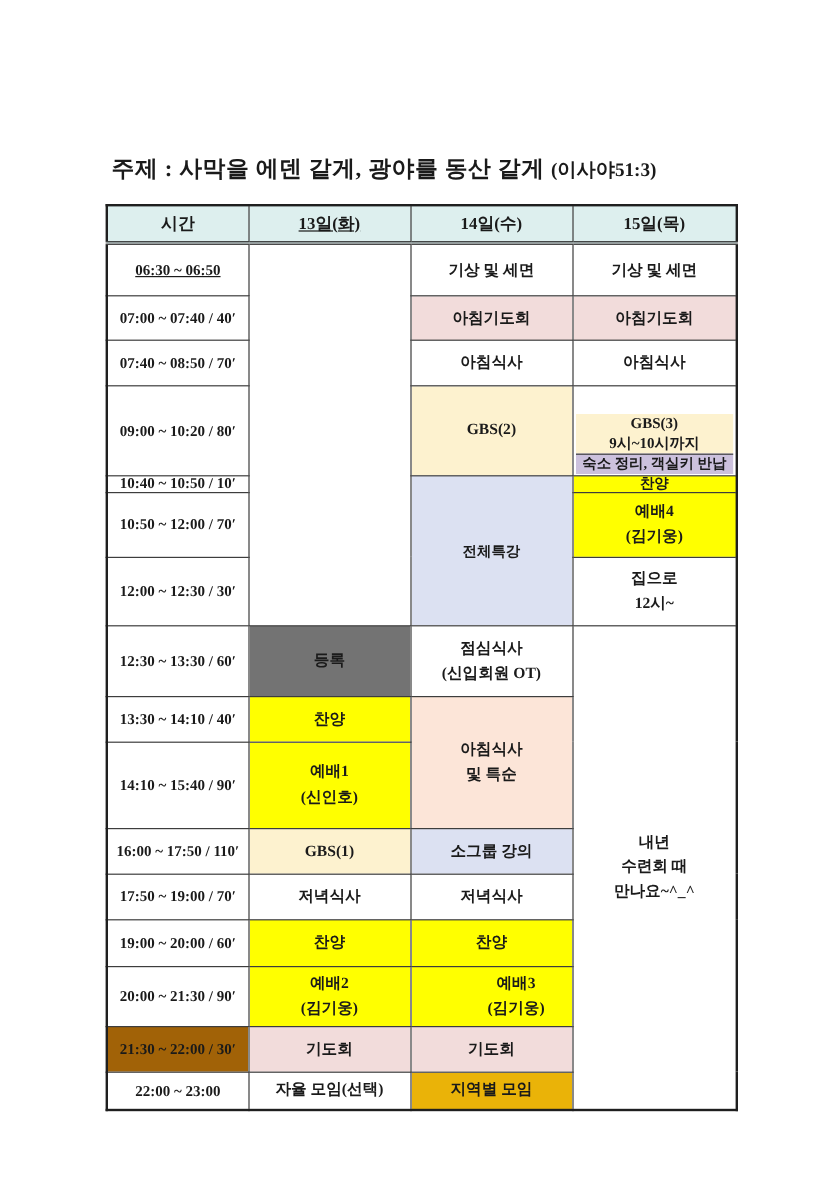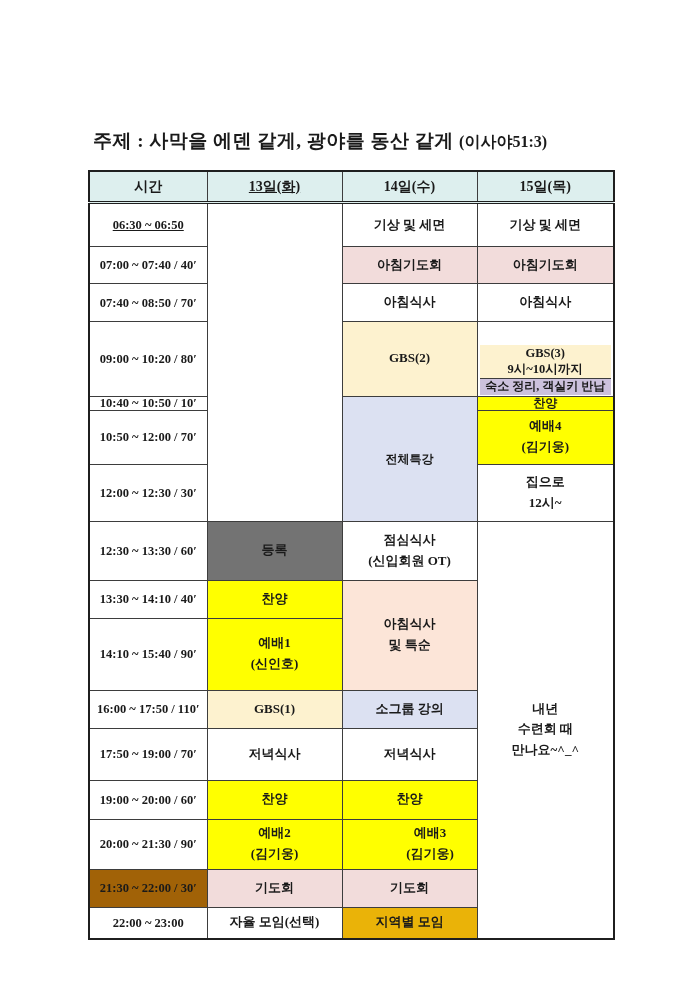--- a/index.html
+++ b/index.html
@@ -130,21 +130,21 @@
         <tr style="height: 72px;">
           <td style="background: rgb(255, 255, 255);">14:10 ~ 15:40 / 90′</td>
           <td style="background: rgb(255, 255, 0);">예배1
 (신인호)</td>
         </tr>
         <tr style="height: 38px;">
           <td style="background: rgb(255, 255, 255);">16:00 ~ 17:50 / 110′</td>
           <td style="background: rgb(253, 242, 207);">GBS(1)</td>
           <td style="background: rgb(220, 225, 242);">소그룹 강의</td>
         </tr>
-        <tr style="height: 52px;">
+        <tr style="height: 38px;">
           <td style="background: rgb(255, 255, 255);">17:50 ~ 19:00 / 70′</td>
           <td style="background: rgb(255, 255, 255);">저녁식사</td>
           <td style="background: rgb(255, 255, 255);">저녁식사</td>
         </tr>
         <tr style="height: 39px;">
           <td style="background: rgb(255, 255, 255);">19:00 ~ 20:00 / 60′</td>
           <td style="background: rgb(255, 255, 0);">찬양</td>
           <td style="background: rgb(255, 255, 0);">찬양</td>
         </tr>
         <tr style="height: 50px;">

